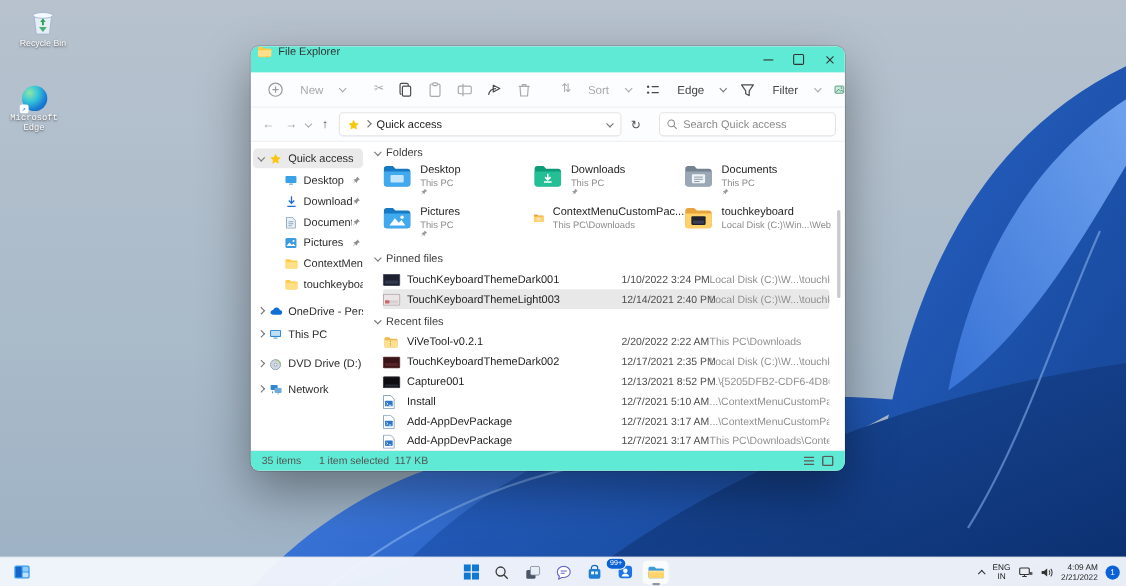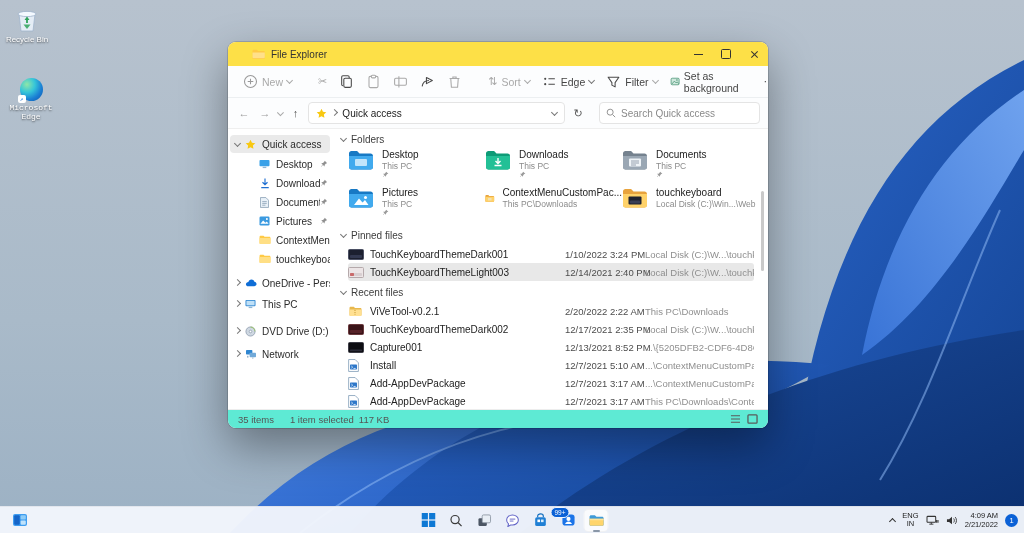--- a/index.html
+++ b/index.html
@@ -14,33 +14,33 @@
     background:radial-gradient(circle at 30% 28%,#8fe6a8 0%,#35c5d9 35%,#1b7fd4 65%,#0a53a8 100%);position:relative;}
   .edge-circle .sc{position:absolute;left:-2px;bottom:-2px;width:8px;height:8px;background:#fff;
     border-radius:2px;display:flex;align-items:center;justify-content:center;font-size:6px;color:#1b6fd1;}
   
   .wm{position:absolute;right:8px;top:481px;text-align:right;color:rgba(255,255,255,.8);
     font-size:8.5px;line-height:10px;}
   
   .window{position:absolute;left:228px;top:42px;width:540px;height:386px;background:#fff;
     border-radius:8px;box-shadow:0 18px 45px rgba(0,0,0,.38),0 0 0 1px rgba(0,0,0,.14);
     display:flex;flex-direction:column;font-size:10px;color:#222;overflow:hidden;}
-  .titlebar{height:24px;background:#fde047;display:flex;align-items:center;padding-left:24px;flex:none;}
+  .titlebar{height:24px;background:#5eead4;display:flex;align-items:flex-start;padding-left:6px;flex:none;}
   .titlebar .t{font-size:10px;color:#333;margin-left:6px;}
   .caps{margin-left:auto;display:flex;height:100%;}
   .cap{width:28px;display:flex;align-items:center;justify-content:center;}
   .min-g{width:9px;height:1px;background:#333;}
   .max-g{width:8px;height:8px;border:1px solid #333;border-radius:1.5px;}
   .x-g{position:relative;width:9px;height:9px;}
   .x-g::before,.x-g::after{content:"";position:absolute;left:0;top:4px;width:9px;height:1px;background:#333;}
   .x-g::before{transform:rotate(45deg);} .x-g::after{transform:rotate(-45deg);}
   
   .toolbar{height:31px;background:#fcfdfe;border-bottom:1px solid #eceff1;display:flex;
     align-items:center;padding:0 10px;gap:2px;flex:none;}
-  .tbtn{display:flex;align-items:center;gap:4px;padding:3px 5px;border-radius:4px;color:#454545;font-size:10.5px;}
+  .tbtn{display:flex;align-items:center;gap:15px;padding:3px 5px;border-radius:4px;color:#454545;font-size:10.5px;}
   .tbtn.dis{color:#a9a9a9;}
   .tico{display:flex;align-items:center;justify-content:center;width:15px;height:15px;}
   .tdiv{width:1px;height:16px;background:#e2e2e2;margin:0 6px;}
   .chev{display:inline-block;width:4px;height:4px;border-right:1.1px solid #777;
     border-bottom:1.1px solid #777;transform:rotate(45deg);margin-top:-2px;}
   .chev.r{transform:rotate(-45deg);} .chev.u{transform:rotate(-135deg);margin-top:2px;}
   .chev.lt{border-color:#a9a9a9;}
   .glyph{font-size:11px;line-height:1;}
   
   .addr{height:30px;background:#fcfdfe;border-bottom:1px solid #efefef;display:flex;
@@ -139,21 +139,21 @@
     <rect width="1024" height="533" fill="url(#sky)"></rect>
     <path d="M1024 60 C900 120 830 240 800 420 C760 480 720 510 690 533 L1024 533 Z" fill="url(#p2)"></path>
     <path d="M1024 90 C940 145 885 235 862 355 C935 305 985 215 1024 150 Z" fill="url(#p4)"></path>
     <path d="M230 533 C330 425 470 385 590 415 C500 455 410 495 375 533 Z" fill="url(#p1)"></path>
     <path d="M350 533 C470 395 650 345 830 365 C710 430 600 480 545 533 Z" fill="url(#p2)"></path>
     <path d="M520 533 C670 415 850 355 1024 330 L1024 533 Z" fill="url(#p3)"></path>
     <path d="M300 533 C430 430 570 400 705 418" stroke="#7cabf0" stroke-width="2" fill="none" opacity=".7"></path>
     <path d="M880 480 C930 400 960 300 1000 210" stroke="#8db7f2" stroke-width="2" fill="none" opacity=".55"></path>
   </svg>
 
-  <div class="dicon" style="left:0;top:7px;">
+  <div class="dicon" style="left:12px;top:7px;">
     <svg width="24" height="26" viewBox="0 0 24 26">
       <path d="M4 7 h16 l-2 17 H6 Z" fill="#e8f0f9" stroke="#9fb4cc" stroke-width=".8" opacity=".95"></path>
       <ellipse cx="12" cy="7" rx="9" ry="2.6" fill="#f4f9ff" stroke="#9fb4cc" stroke-width=".8"></ellipse>
       <path d="M9.5 13 l2.5-3.5 2.5 3.5 h-1.6 v3 h-1.8 v-3 Z" fill="#2fa25b"></path>
       <path d="M8.5 17.5 h7 l-3.5 4.5 Z" fill="#2fa25b" opacity=".85"></path>
     </svg>
     <div class="lbl">Recycle Bin</div>
   </div>
 
   <div class="dicon" style="left:4px;top:78px;font-family:Liberation Mono, monospace;">

